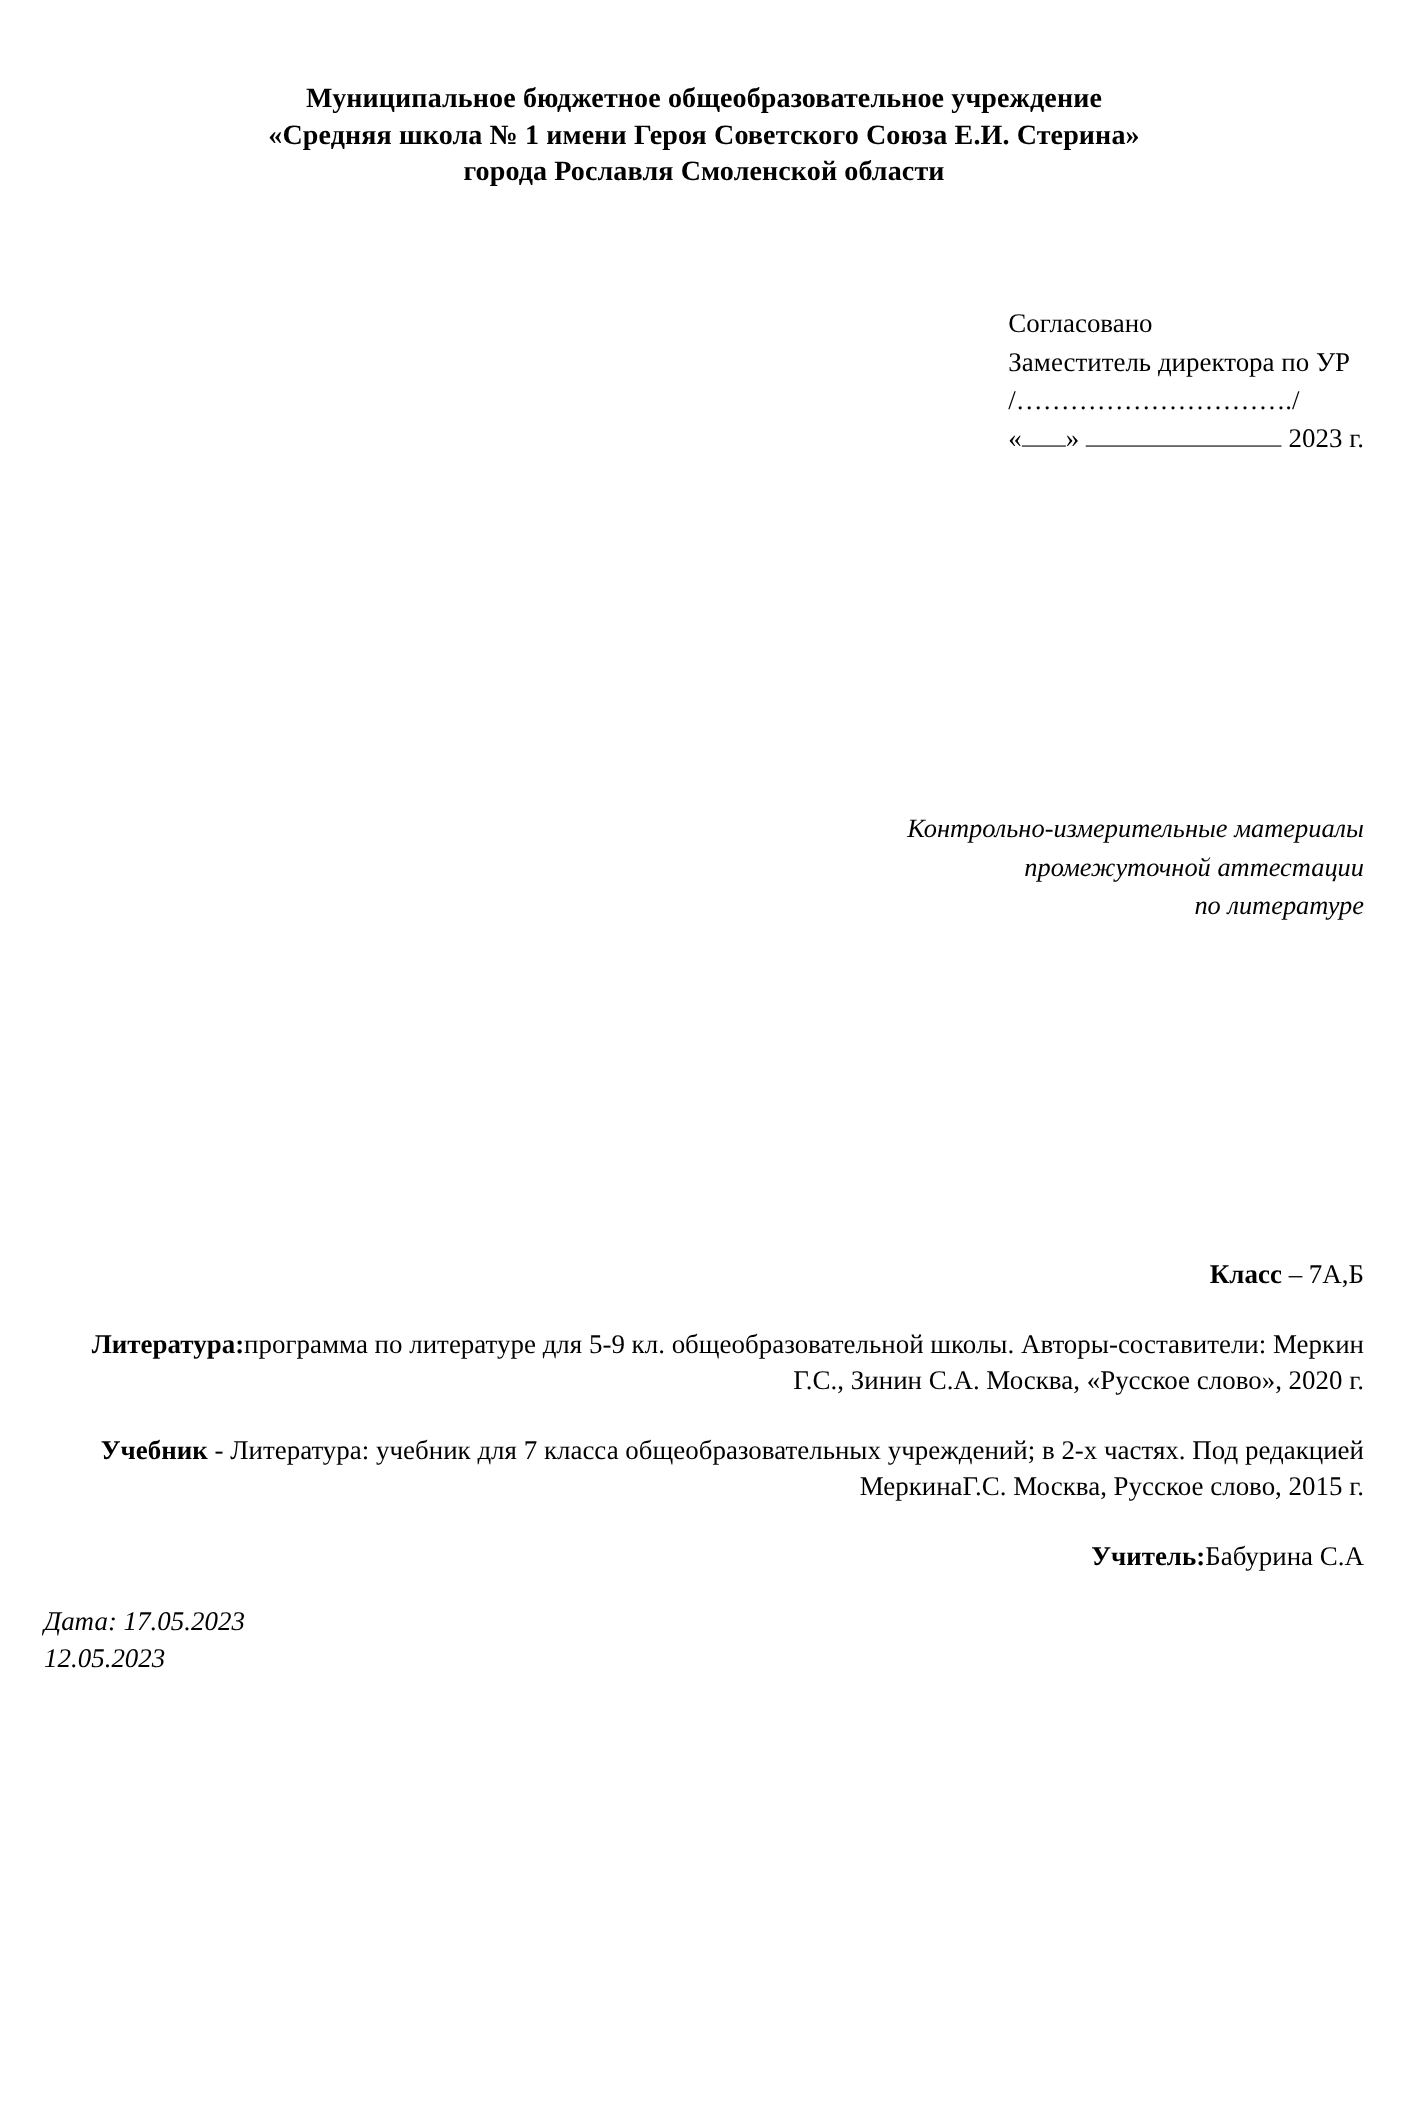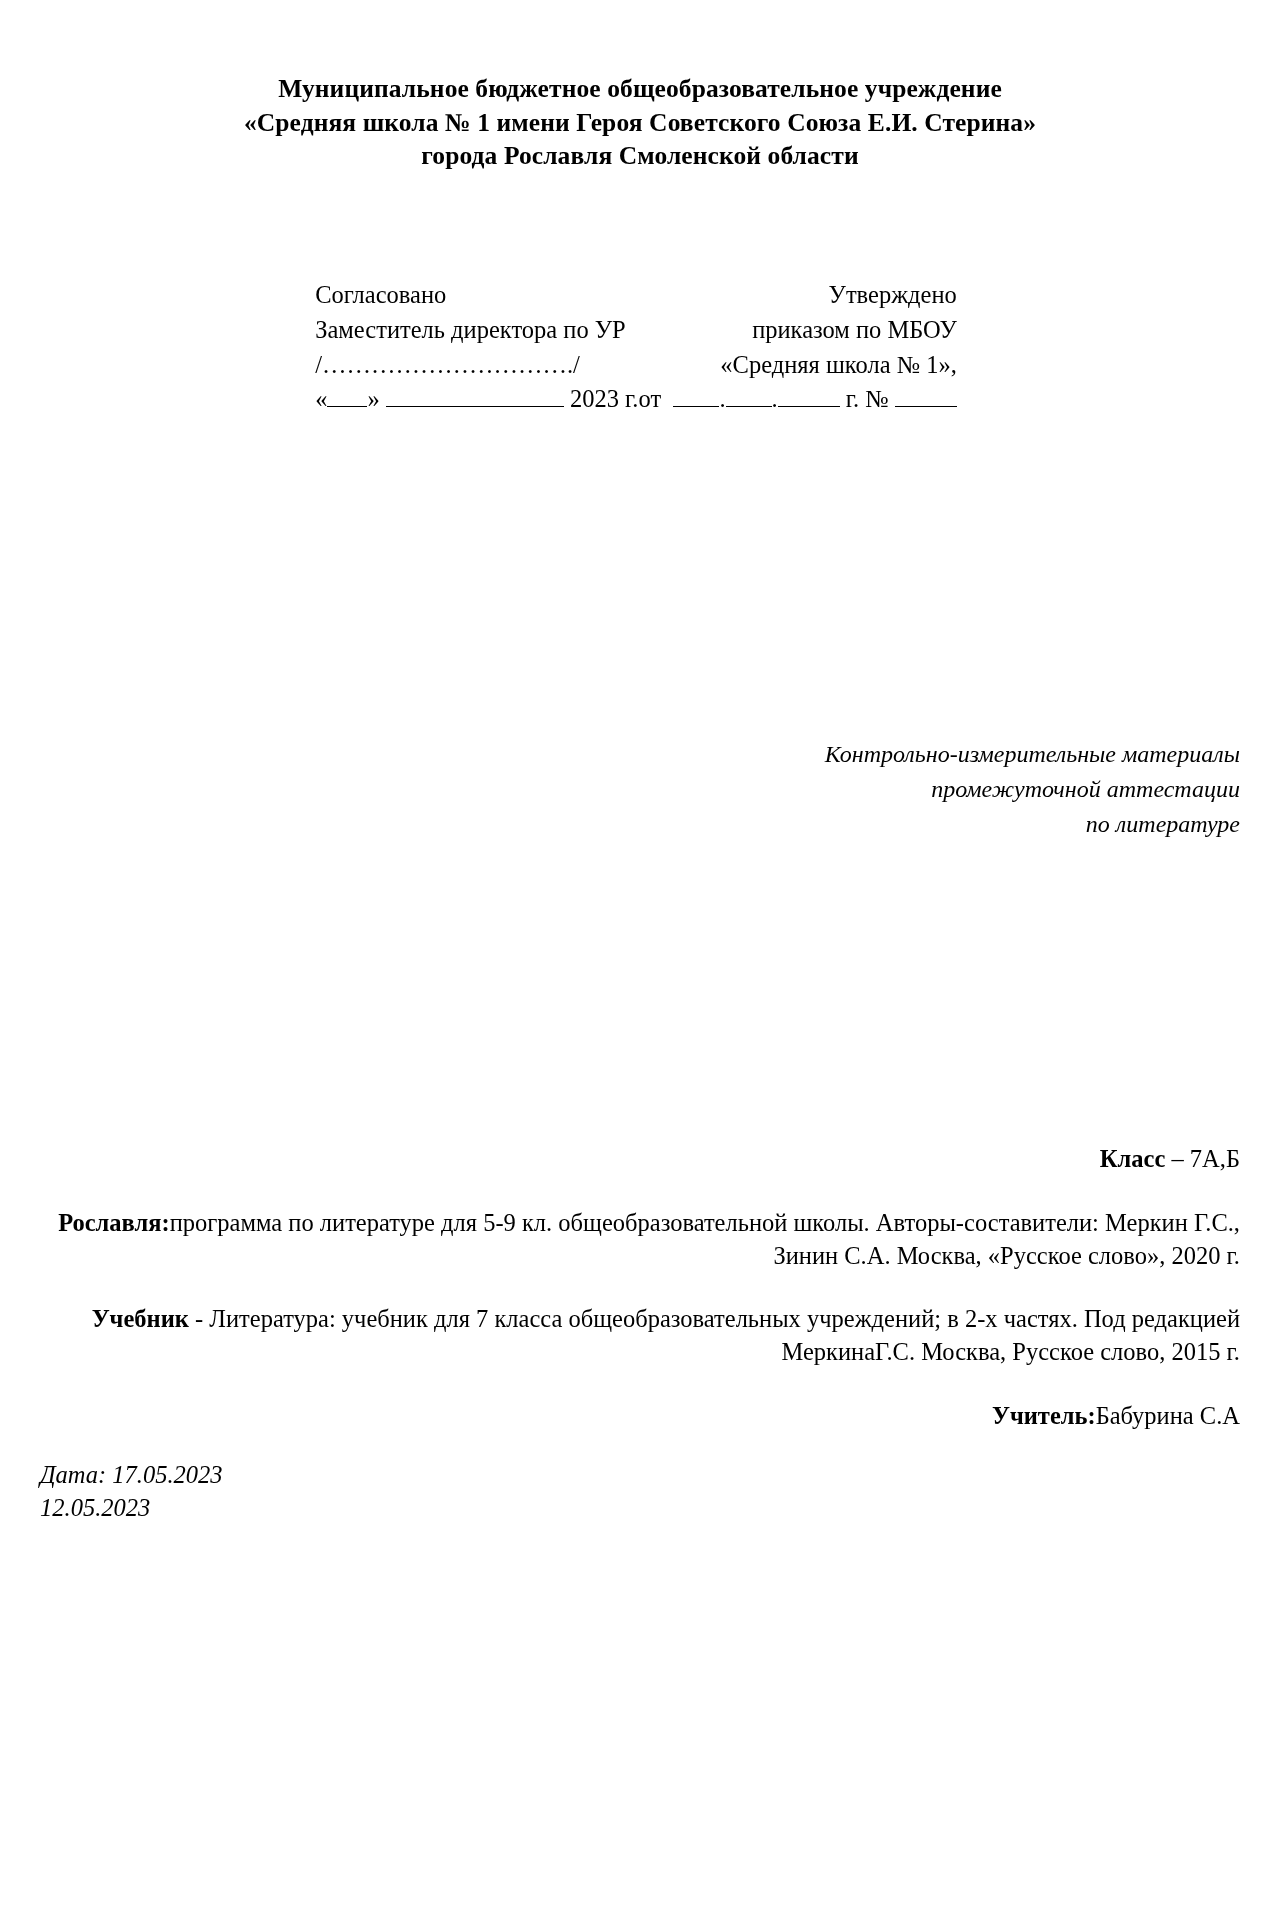--- a/index.html
+++ b/index.html
@@ -41,21 +41,21 @@
     letter-spacing: 0.1px;
   }
   .doc-header .hline {
     display: block;
     white-space: nowrap;
   }
 
   
   .approval {
     display: flex;
-    justify-content: center;
+    justify-content: flex-end;
     align-items: flex-start;
     margin-top: 105px;
     font-size: 24.5px;
     line-height: 1.42;
   }
   .approval-left {
     text-align: left;
     white-space: nowrap;
   }
   .approval-right {
@@ -128,40 +128,34 @@
 
     <div class="approval">
 
       <div class="approval-left">
         <span class="aline">Согласовано</span>
         <span class="aline">Заместитель директора по  УР</span>
         <span class="aline">/…………………………./</span>
         <span class="aline"><span>«</span><span class="u-fill u-xs"></span><span>»</span>&nbsp;<span class="u-fill u-lg"></span>&nbsp;<span>2023 г.</span></span>
       </div>
 
-      <div class="approval-right">
-        <span class="aline">Утверждено</span>
-        <span class="aline">приказом по МБОУ</span>
-        <span class="aline">«Средняя школа № 1»,</span>
-        <span class="aline"><span>от</span>&nbsp;&nbsp;<span class="u-fill u-sm"></span><span>.</span><span class="u-fill u-sm"></span><span>.</span><span class="u-fill u-md"></span>&nbsp;<span>г. №</span>&nbsp;<span class="u-fill u-md"></span></span>
-      </div>
 
     </div>
 
     <div class="cim-title">
       <span class="tline">Контрольно-измерительные материалы</span>
       <span class="tline">промежуточной аттестации</span>
       <span class="tline">по литературе</span>
     </div>
 
     <div class="meta">
 
       <p class="para"><b>Класс</b><span> – 7А,Б</span></p>
 
-      <p class="para"><b>Рославля:</b><span>программа  по литературе для 5-9 кл. общеобразовательной школы. Авторы-составители: Меркин Г.С., Зинин С.А. Москва, «Русское слово», 2020 г.</span></p>
+      <p class="para"><b>Литература:</b><span>программа  по литературе для 5-9 кл. общеобразовательной школы. Авторы-составители: Меркин Г.С., Зинин С.А. Москва, «Русское слово», 2020 г.</span></p>
 
       <p class="para"><b>Учебник</b><span> - Литература: учебник для 7 класса общеобразовательных учреждений; в 2-х частях. Под редакцией МеркинаГ.С. Москва, Русское слово, 2015 г.</span></p>
 
       <p class="para tight"><b>Учитель:</b><span>Бабурина С.А</span></p>
 
       <div class="dates">
         <span>Дата: 17.05.2023</span>
         <span>12.05.2023</span>
       </div>
 

